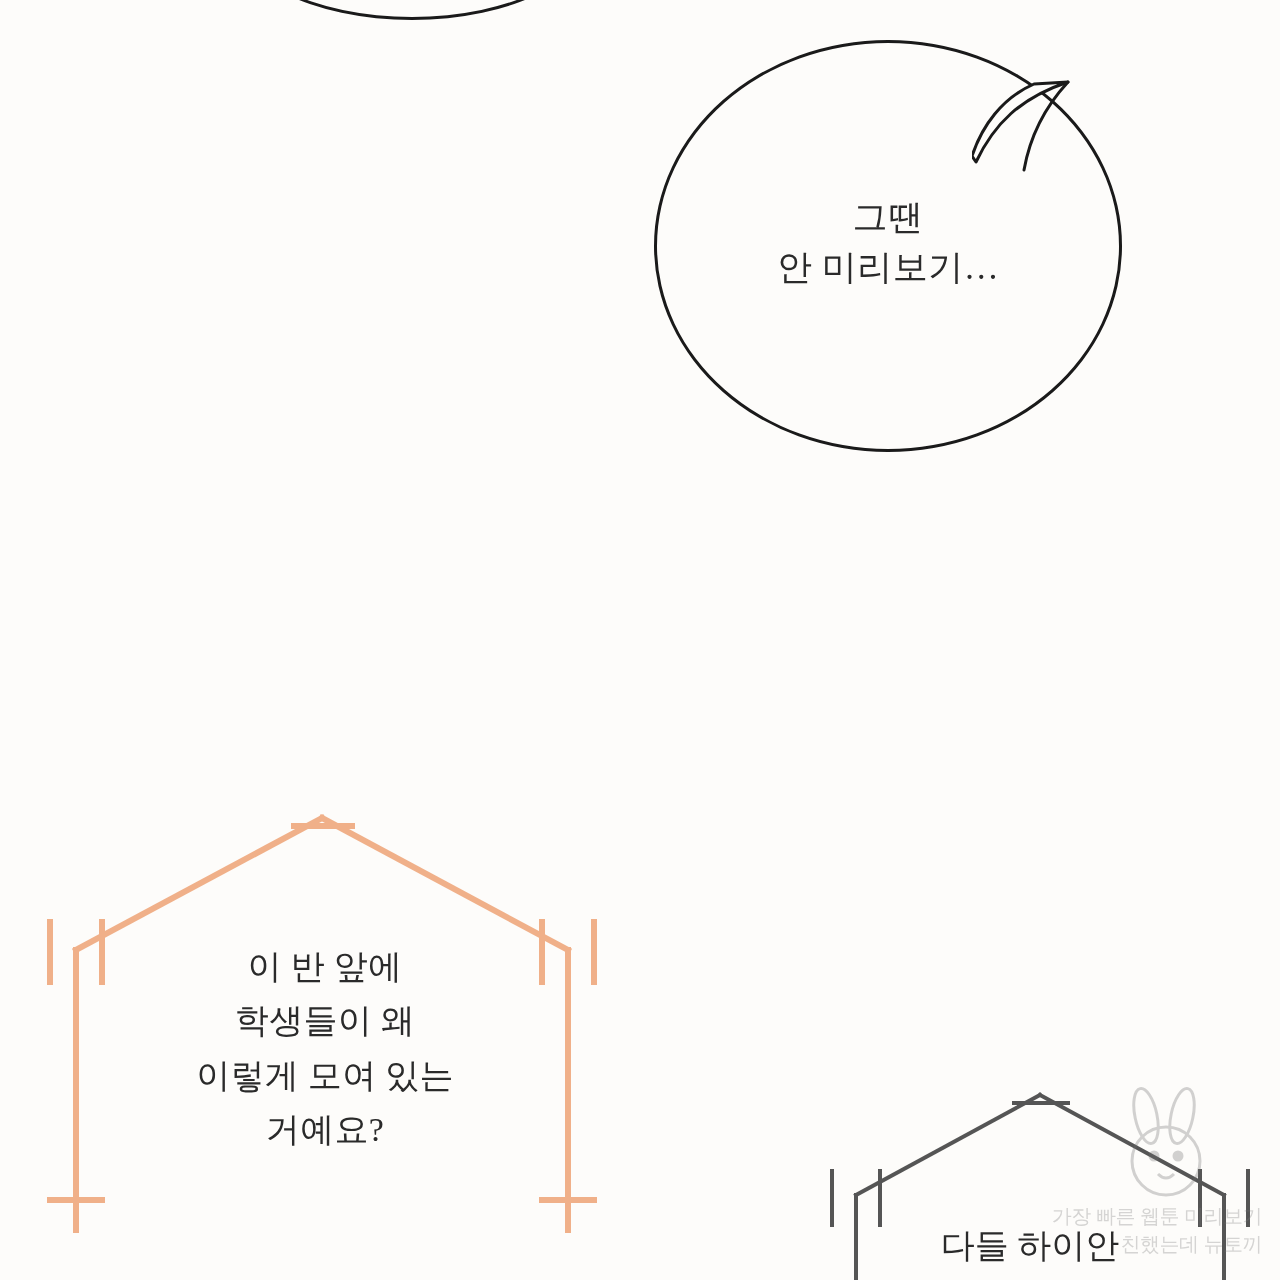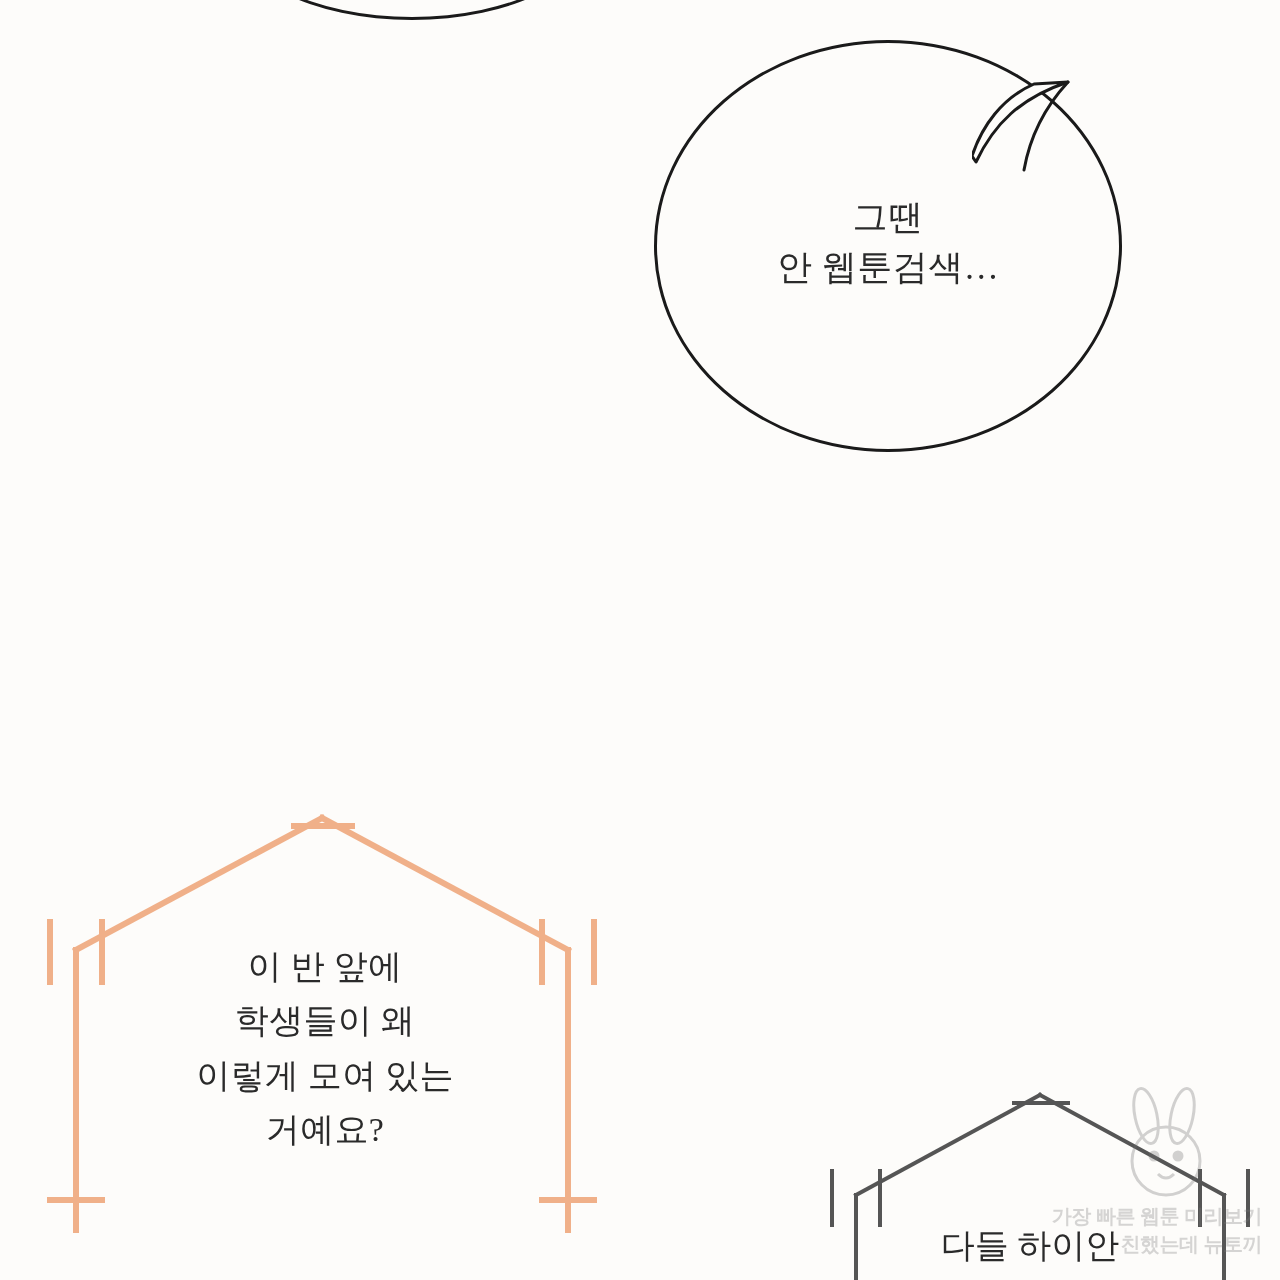--- a/index.html
+++ b/index.html
@@ -132,39 +132,39 @@
     width: 104px;
     height: 120px;
   }
   #watermark .wm-line {
     position: absolute;
     right: 8px;
     width: 240px;
     text-align: right;
     font-family: "Liberation Sans", sans-serif;
     font-size: 20px;
-    font-weight: bold;
+    font-weight: normal;
     color: #7a7a7a;
     letter-spacing: -0.5px;
   }
   #watermark .wm-line1 { bottom: 36px; }
   #watermark .wm-line2 { bottom: 8px; }
 </style>
 </head>
 <body>
 
 <div id="page">
 
   <div class="bubble" id="bubble-top">
     <span class="bubble-text"></span>
   </div>
 
   <div class="bubble" id="bubble-main">
     <span class="bubble-text">그땐
-안 웹툰검색…</span>
+안 미리보기…</span>
   </div>
 
   <svg id="bubble-main-tail" viewBox="0 0 110 100">
     <path d="M4 84 C 22 46, 48 20, 96 4 L 62 6 C 30 20, 10 48, 0 78 Z" fill="#fdfcfa" stroke="#1a1a1a" stroke-width="3" stroke-linejoin="round"></path>
     <path d="M96 4 C 72 30, 58 58, 52 92" fill="none" stroke="#1a1a1a" stroke-width="3" stroke-linecap="round"></path>
   </svg>
 
   <div id="hex-box2">
     <svg width="440" height="205" viewBox="0 0 440 205">
       <g fill="none" stroke="#555555" stroke-width="4" stroke-linecap="square">

